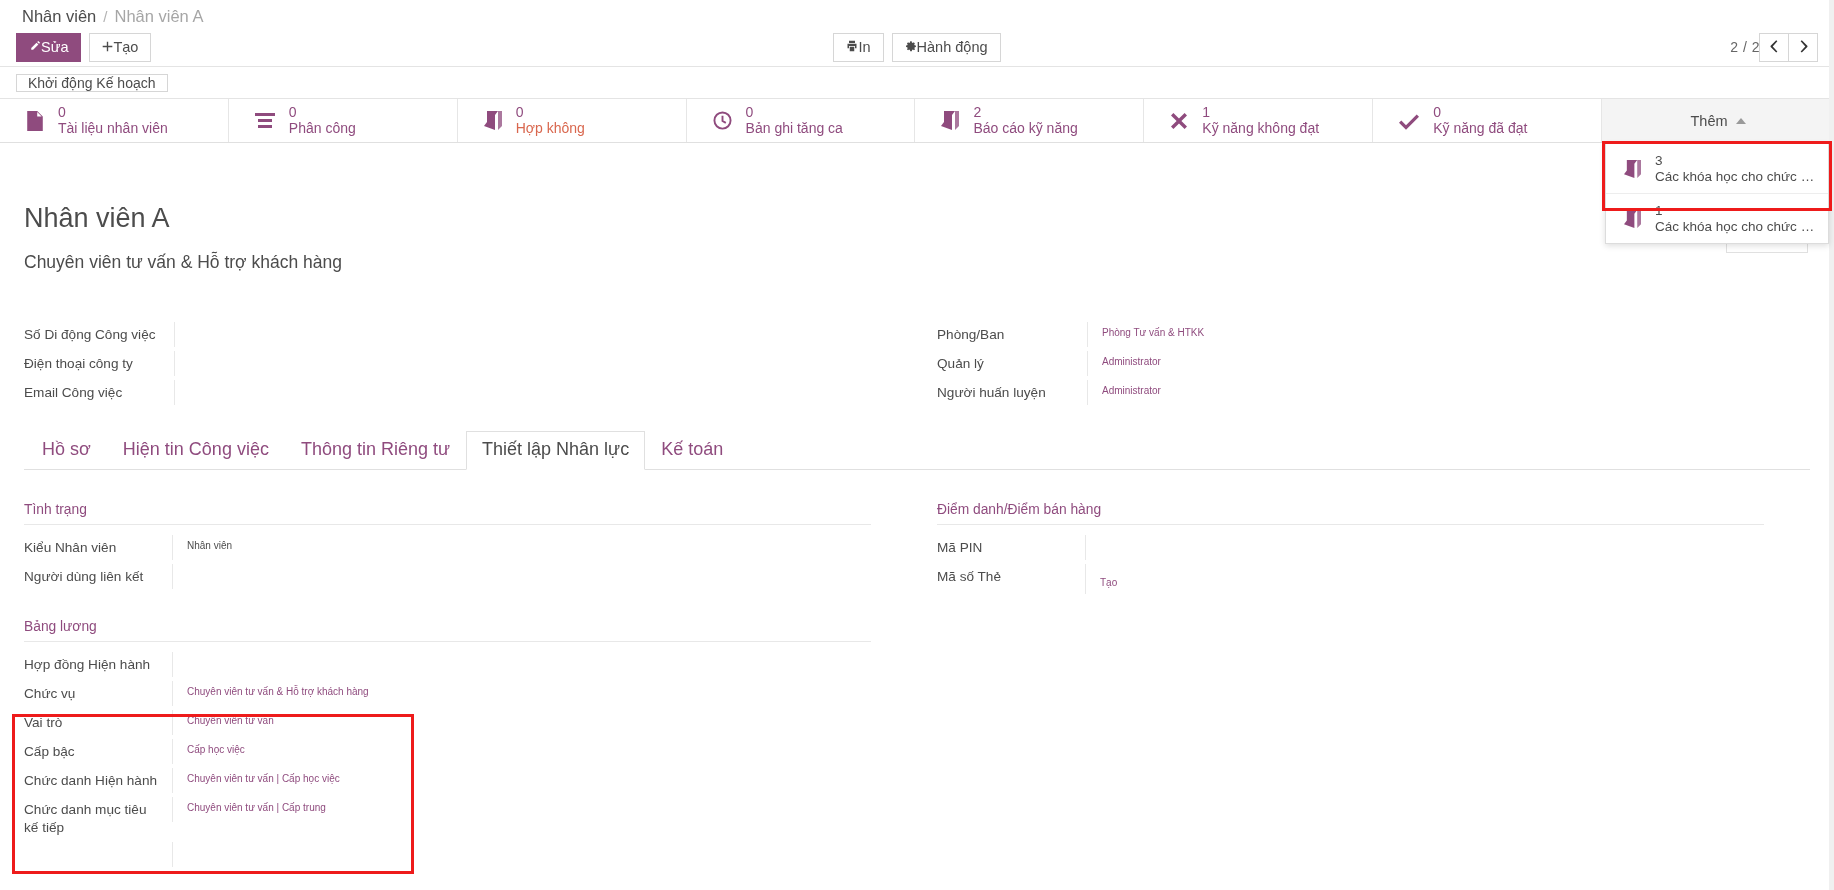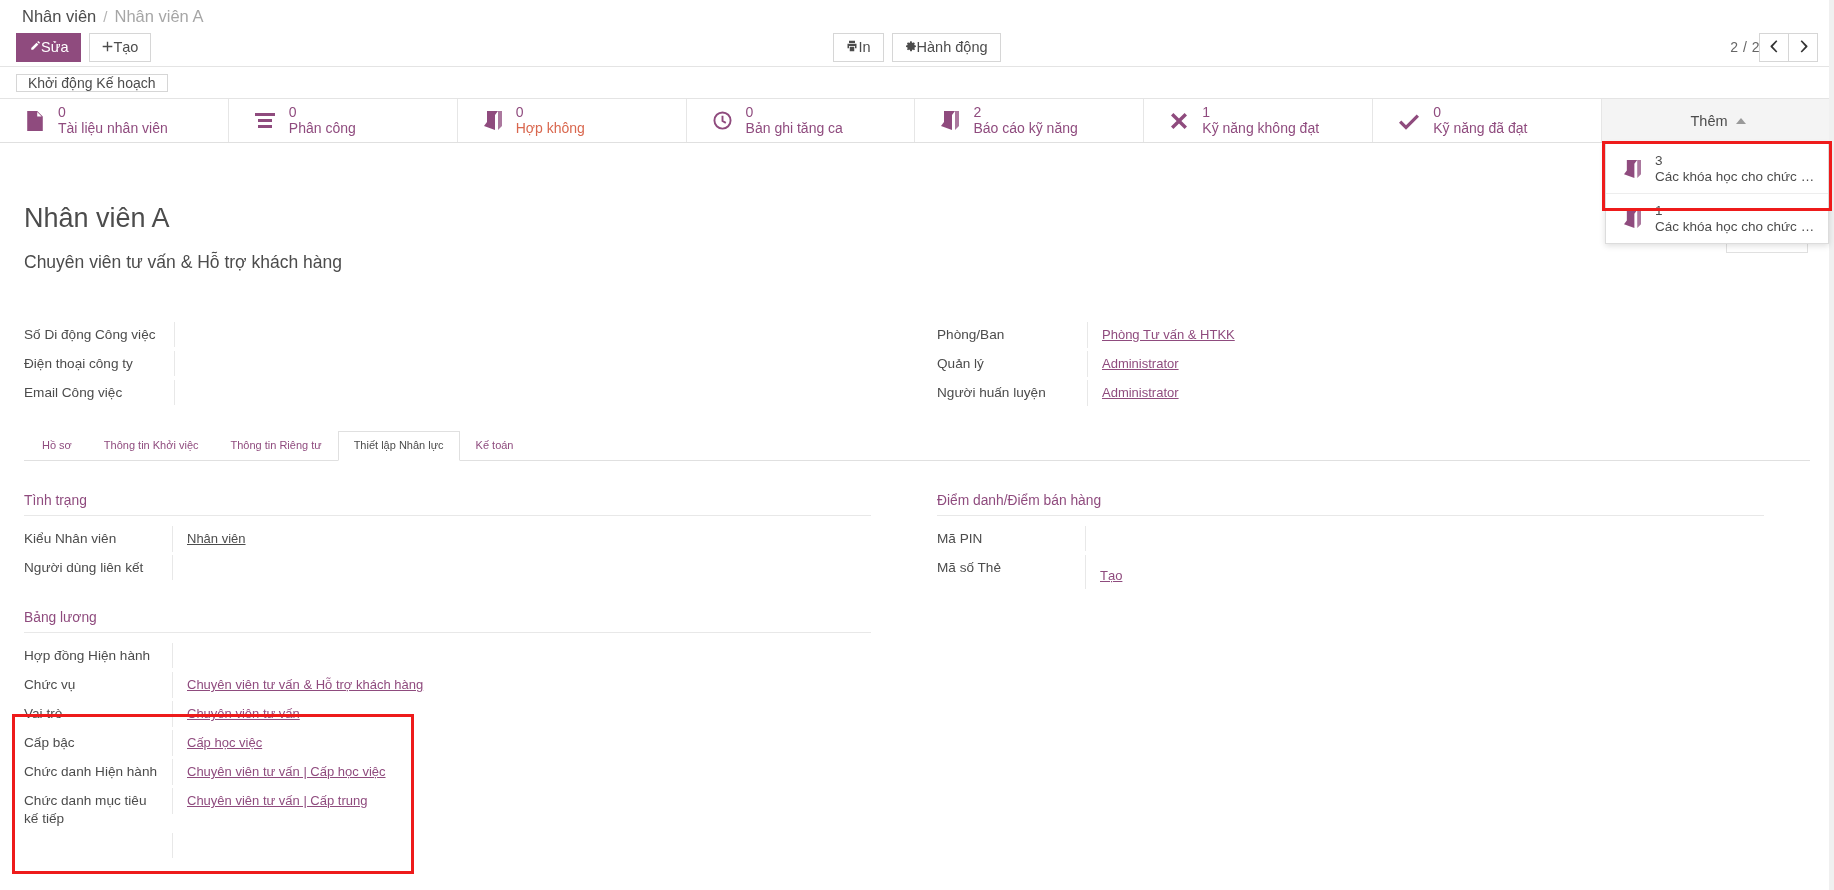--- a/index.html
+++ b/index.html
@@ -187,39 +187,38 @@
   .flabel {
     width: 150px; flex: 0 0 150px;
     font-size: 13.6px; color: #4c4c4c;
     padding: 4px 8px 4px 0;
     line-height: 1.35;
   }
   .fvalue {
     flex: 1 1 auto;
     border-left: 1px solid #e8e8e8;
     padding: 4px 0 4px 14px;
-    font-size: 13px;
+    font-size: 10px;
     color: #8f4b7e;
     min-height: 25px;
     line-height: 1.35;
-    text-decoration: underline;
   }
   .fvalue.plain { color: #4c4c4c; }
   .fvalue.link { color: #8f4b7e; }
   .fvalue.empty { color: transparent; }
 
   
   .notebook { margin-top: 22px; padding: 0 24px; }
   .nb-tabs {
     display: flex;
     border-bottom: 1px solid #e0e0e0;
     padding-left: 2px;
   }
   .nb-tab {
-    font-size: 11px;
+    font-size: 18px;
     color: #8f4b7e;
     padding: 7px 15px 9px 15px;
     cursor: pointer;
     border: 1px solid transparent;
     border-bottom: none;
     margin-bottom: -1px;
     white-space: nowrap;
   }
   .nb-tab.active {
     color: #4c4c4c;
@@ -488,21 +487,21 @@
           <div class="flabel">Người huấn luyện</div>
           <div class="fvalue link">Administrator</div>
         </div>
       </div>
     </div>
   </div>
 
   <div class="notebook">
     <div class="nb-tabs">
       <div class="nb-tab">Hồ sơ</div>
-      <div class="nb-tab">Thông tin Khởi việc</div>
+      <div class="nb-tab">Hiện tin Công việc</div>
       <div class="nb-tab">Thông tin Riêng tư</div>
       <div class="nb-tab active">Thiết lập Nhân lực</div>
       <div class="nb-tab">Kế toán</div>
     </div>
 
     <div class="nb-page">
       <div class="nb-col">
 
         <div class="grp-title">Tình trạng</div>
         <div class="frow">

